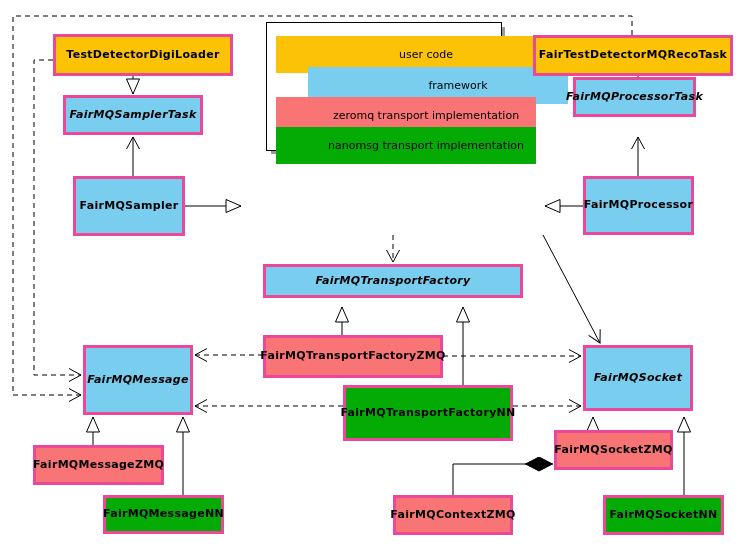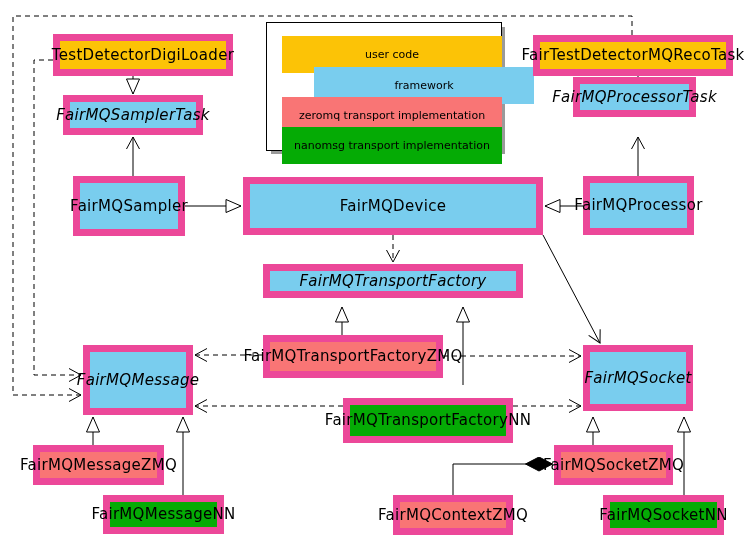--- a/index.html
+++ b/index.html
@@ -2,38 +2,38 @@
 <html><head>
 <meta charset="utf-8">
 <style>
   html,body{margin:0;padding:0;background:#ffffff;}
   #canvas{
     position:relative;width:748px;height:549px;background:#ffffff;overflow:hidden;
     font-family:"DejaVu Sans","Liberation Sans",sans-serif;
   }
   #edges{position:absolute;left:0;top:0;width:748px;height:549px;}
   .node{
-    position:absolute;border:7px solid #ec4899;box-sizing:border-box;
+    position:absolute;border:3px solid #ec4899;box-sizing:border-box;
     display:flex;align-items:center;justify-content:center;text-align:center;
-    font-weight:normal;font-size:15px;color:#000;letter-spacing:0.3px;line-height:1.1;
+    font-weight:bold;font-size:11px;color:#000;letter-spacing:0.3px;line-height:1.1;
   }
   .abstract{font-style:italic;}
   .user{background:#fcc306;}
   .fw{background:#79cdee;}
   .zmq{background:#f97575;}
   .nn{background:#05ab05;}
   .legend{
     position:absolute;left:266px;top:22px;width:236px;height:129px;
     background:#ffffff;border:1px solid #000;box-sizing:border-box;
     box-shadow:4px 4px 0 -1px #9a9a9a;
   }
   .legend-bar{
-    position:absolute;left:15px;width:220px;height:37px;
+    position:absolute;left:9px;width:220px;height:37px;
     display:flex;align-items:center;justify-content:center;
-    font-size:11px;font-weight:normal;color:#000;
+    font-size:11px;font-weight:normal;color:#000;padding-left:40px;
   }
   .lb0{top:13px;} .lb1{top:44px;margin-left:32px;} .lb2{top:74px;} .lb3{top:104px;}
   .edge{stroke:#000;stroke-width:1;fill:none;}
   .dashed{stroke-dasharray:5,4;}
 </style>
 </head>
 <body>
 
 <div id="canvas">
 
@@ -103,37 +103,36 @@
   <div class="node user" style="left:53px;top:34px;width:180px;height:42px;">TestDetectorDigiLoader</div>
 
   <div class="node user" style="left:533px;top:35px;width:200px;height:41px;">FairTestDetectorMQRecoTask</div>
 
   <div class="node fw abstract" style="left:63px;top:95px;width:140px;height:40px;">FairMQSamplerTask</div>
 
   <div class="node fw abstract" style="left:573px;top:77px;width:123px;height:40px;">FairMQProcessorTask</div>
 
   <div class="node fw" style="left:73px;top:176px;width:112px;height:60px;">FairMQSampler</div>
 
-  <div class="node fw" style="left:243px;top:177px;width:300px;height:58px;">FairMQDevice</div>
 
   <div class="node fw" style="left:583px;top:176px;width:111px;height:59px;">FairMQProcessor</div>
 
   <div class="node fw abstract" style="left:263px;top:264px;width:260px;height:34px;">FairMQTransportFactory</div>
 
   <div class="node zmq" style="left:263px;top:335px;width:180px;height:43px;">FairMQTransportFactoryZMQ</div>
 
-  <div class="node nn" style="left:343px;top:398px;width:170px;height:45px;">FairMQTransportFactoryNN</div>
+  <div class="node nn" style="left:343px;top:385px;width:170px;height:56px;">FairMQTransportFactoryNN</div>
 
   <div class="node fw abstract" style="left:83px;top:345px;width:110px;height:70px;">FairMQMessage</div>
 
   <div class="node fw abstract" style="left:583px;top:345px;width:110px;height:66px;">FairMQSocket</div>
 
   <div class="node zmq" style="left:33px;top:445px;width:131px;height:40px;">FairMQMessageZMQ</div>
 
   <div class="node nn" style="left:103px;top:495px;width:121px;height:39px;">FairMQMessageNN</div>
 
-  <div class="node zmq" style="left:554px;top:445px;width:119px;height:40px;">FairMQSocketZMQ</div>
+  <div class="node zmq" style="left:554px;top:430px;width:119px;height:40px;">FairMQSocketZMQ</div>
 
   <div class="node nn" style="left:603px;top:495px;width:121px;height:40px;">FairMQSocketNN</div>
 
   <div class="node zmq" style="left:393px;top:495px;width:120px;height:40px;">FairMQContextZMQ</div>
 
 </div>
 
 </body></html>

